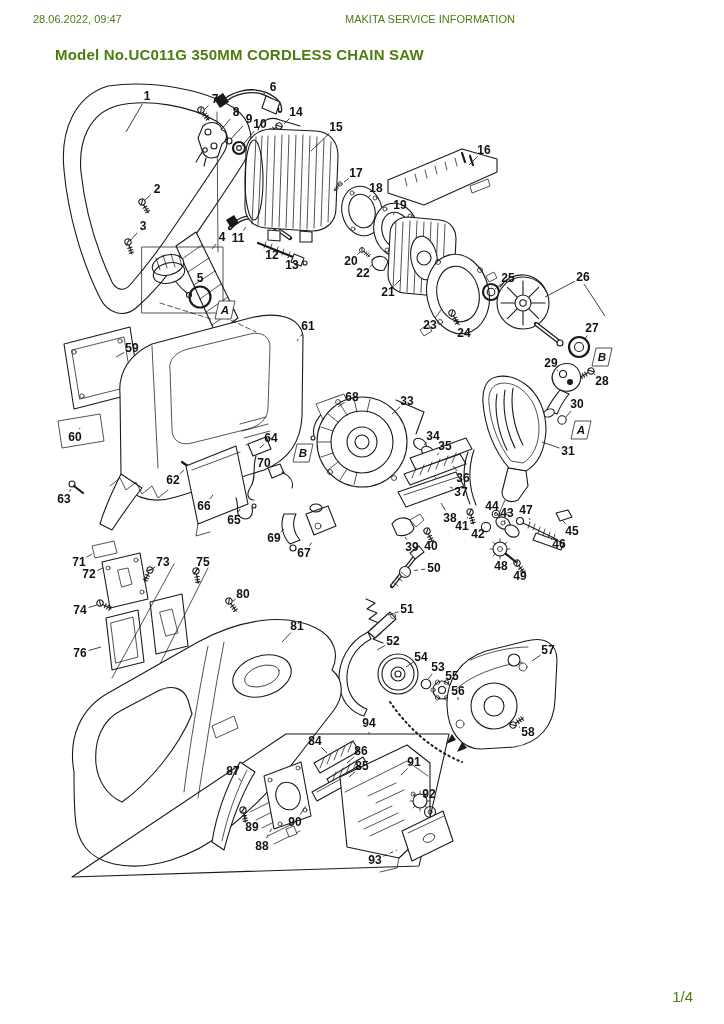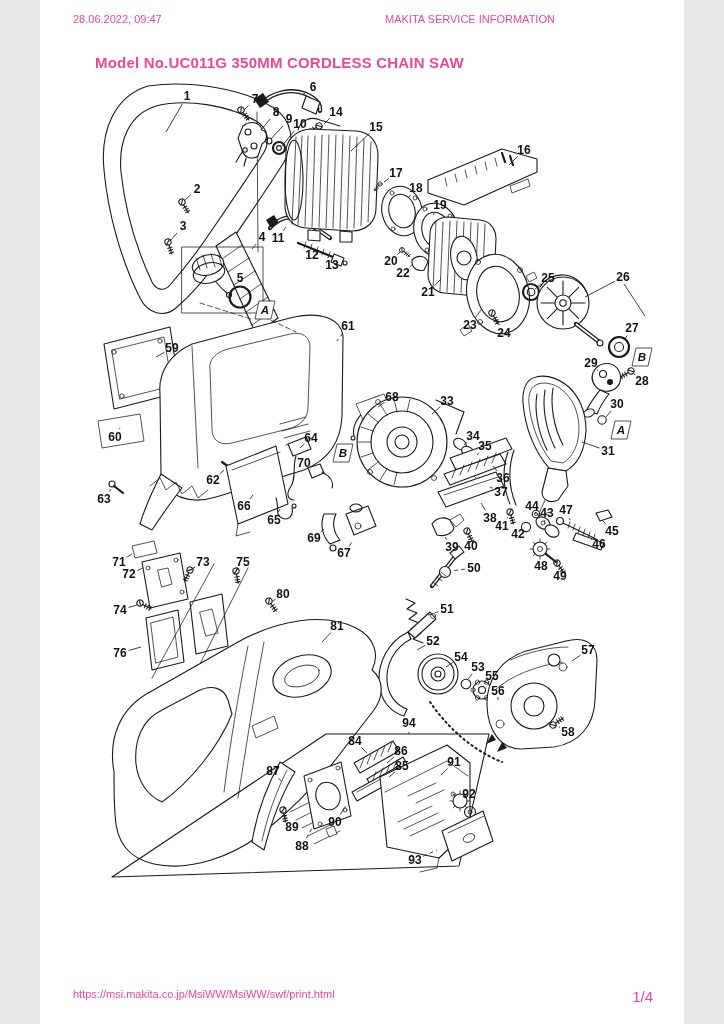--- a/index.html
+++ b/index.html
@@ -1,20 +1,20 @@
 <!DOCTYPE html>
 <html><head>
 <meta charset="utf-8">
 <style>
   html,body{margin:0;padding:0;background:#e8e8e8;}
-  .page{position:relative;width:644px;height:1024px;background:#ffffff;margin:0 auto;
-        font-family:"Liberation Sans",sans-serif;color:#ec4899;overflow:hidden;}
+  .page{position:relative;width:724px;height:1024px;background:#ffffff;margin:0 auto;
+        font-family:"Liberation Sans",sans-serif;color:#4d7c0f;overflow:hidden;}
   .hdr-left{position:absolute;left:33px;top:13px;font-size:11px;}
   .hdr-center{position:absolute;left:345px;top:13px;font-size:11px;}
-  .doc-title{position:absolute;left:55px;top:54px;font-size:15px;font-weight:700;letter-spacing:.2px;}
+  .doc-title{position:absolute;left:55px;top:46px;font-size:15px;font-weight:700;letter-spacing:.2px;}
   .ftr-left{position:absolute;left:33px;top:988px;font-size:11px;}
   .ftr-right{position:absolute;right:31px;top:988px;font-size:15px;}
   svg.art{position:absolute;left:0;top:0;}
   .ln{fill:none;stroke:#1a1a1a;stroke-width:1.1;stroke-linecap:round;stroke-linejoin:round;}
   .fw{fill:#ffffff;stroke:#1a1a1a;stroke-width:1.1;stroke-linejoin:round;}
   .fd{fill:#1a1a1a;stroke:none;}
   .thin{stroke-width:0.75;}
   .th2{stroke-width:2.2;}
   .th3{stroke-width:4.2;}
   .core{stroke:#ffffff;stroke-width:1.6;}
@@ -572,15 +572,14 @@
           <path d="M-6,-9 L10,-9 L6,9 L-10,9 Z" class="fw thin"></path>
           <text x="0" y="4" class="refletter">A</text>
         </g>
         <g transform="translate(303,453)">
           <path d="M-6,-9 L10,-9 L6,9 L-10,9 Z" class="fw thin"></path>
           <text x="0" y="4" class="refletter">B</text>
         </g>
       </g>
   </svg>
 
-  <div class="ftr-left">https://msi.makita.co.jp/MsiWW/MsiWW/swf/print.html</div>
   <div class="ftr-right">1/4</div>
 </div>
 
 </body></html>

